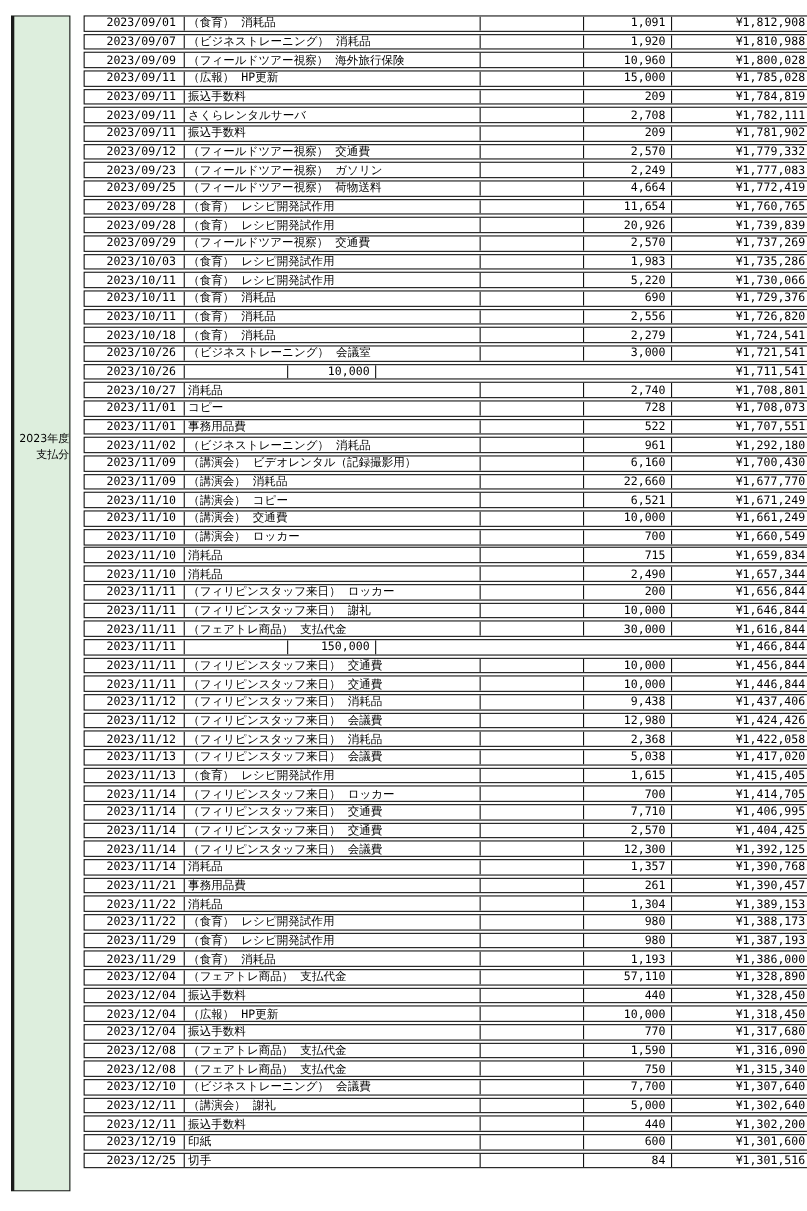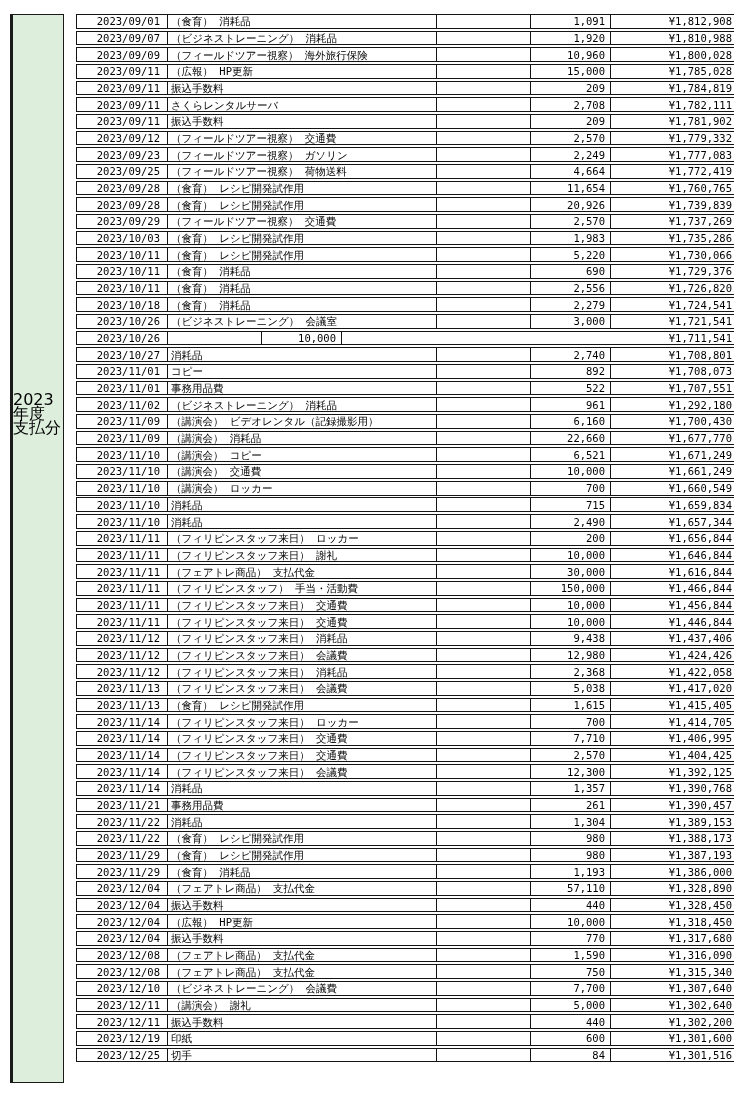--- a/index.html
+++ b/index.html
@@ -8,21 +8,21 @@
     font-family:"DejaVu Sans Mono","Liberation Mono",monospace;
     -webkit-font-smoothing:none;
   }
   .fiscal-cell{
     position:absolute;left:10px;top:14px;width:54px;height:1069px;
     box-sizing:border-box;border:1px solid #1a1a1a;border-left-width:3px;
     background:#ddeedd;
   }
   .fiscal-label{
     position:absolute;left:0;top:378px;width:100%;
-    text-align:left;font-size:16px;line-height:14px;color:#000;
+    text-align:right;font-size:10px;line-height:14px;color:#000;
     font-family:"DejaVu Sans","Liberation Sans",sans-serif;
   }
   .ledger{
     position:absolute;left:76px;top:14px;width:661px;
   }
   .row{
     box-sizing:border-box;width:100%;height:14.7px;margin-bottom:1.99px;
     border:1px solid #141414;background:#ffffff;
     display:flex;align-items:stretch;overflow:hidden;
   }
@@ -191,21 +191,21 @@
     <div class="cell c-date">2023/10/27</div>
     <div class="cell c-desc">消耗品</div>
     <div class="cell c-note"></div>
     <div class="cell c-amount">2,740</div>
     <div class="cell c-balance">¥1,708,801</div>
   </div>
     <div class="row">
     <div class="cell c-date">2023/11/01</div>
     <div class="cell c-desc">コピー</div>
     <div class="cell c-note"></div>
-    <div class="cell c-amount">892</div>
+    <div class="cell c-amount">728</div>
     <div class="cell c-balance">¥1,708,073</div>
   </div>
     <div class="row">
     <div class="cell c-date">2023/11/01</div>
     <div class="cell c-desc">事務用品費</div>
     <div class="cell c-note"></div>
     <div class="cell c-amount">522</div>
     <div class="cell c-balance">¥1,707,551</div>
   </div>
     <div class="row">
@@ -280,21 +280,20 @@
   </div>
     <div class="row">
     <div class="cell c-date">2023/11/11</div>
     <div class="cell c-desc">（フェアトレ商品） 支払代金</div>
     <div class="cell c-note"></div>
     <div class="cell c-amount">30,000</div>
     <div class="cell c-balance">¥1,616,844</div>
   </div>
     <div class="row">
     <div class="cell c-date">2023/11/11</div>
-    <div class="cell c-desc">（フィリピンスタッフ） 手当・活動費</div>
     <div class="cell c-note"></div>
     <div class="cell c-amount">150,000</div>
     <div class="cell c-balance">¥1,466,844</div>
   </div>
     <div class="row">
     <div class="cell c-date">2023/11/11</div>
     <div class="cell c-desc">（フィリピンスタッフ来日） 交通費</div>
     <div class="cell c-note"></div>
     <div class="cell c-amount">10,000</div>
     <div class="cell c-balance">¥1,456,844</div>

